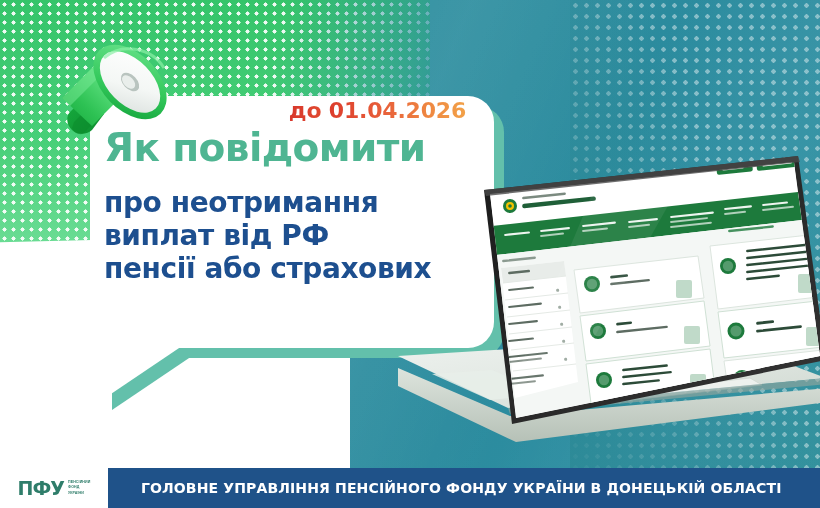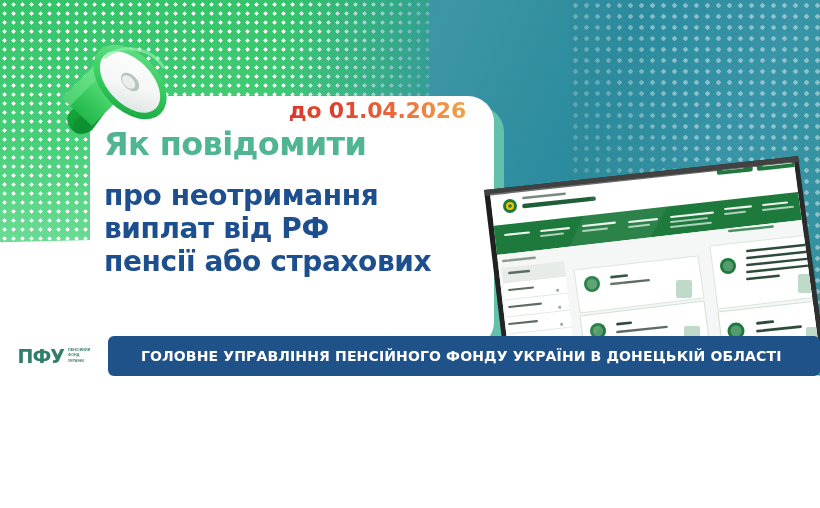--- a/index.html
+++ b/index.html
@@ -6,21 +6,21 @@
   html,body { width:820px; height:508px; overflow:hidden; }
   body {
     font-family: "Liberation Sans", sans-serif;
     background:#ffffff;
     position:relative;
   }
 
   
   .poster {
     position:absolute; inset:0;
-    width:820px; height:376px;
+    width:820px; height:508px;
     overflow:hidden;
     background:#2d8a97;
     text-decoration:underline;
   }
 
   
   .bg-teal {
     position:absolute; inset:0;
     background:
       linear-gradient(118deg,
@@ -138,21 +138,21 @@
     background:linear-gradient(90deg,#d8372c,#e0492f);
     -webkit-background-clip:text; background-clip:text;
     color:transparent;
   }
   .date-val {
     background:linear-gradient(90deg,#dc3c2c 0%, #e8603a 40%, #ef8a42 75%, #f2a148 100%);
     -webkit-background-clip:text; background-clip:text;
     color:transparent;
   }
   .h-line1 {
-    font-size:32px;
+    font-size:39px;
     font-weight:bold;
     color:#4fb592;
     line-height:1.02;
     letter-spacing:-.6px;
     font-family:"DejaVu Sans", sans-serif;
     white-space:nowrap;
   }
   .h-rest {
     margin-top:18px;
     font-size:28px;
@@ -213,21 +213,20 @@
     letter-spacing:.1px;
     text-transform:uppercase;
   }
   .banner-bar {
     flex:1;
     background:#1f5289;
     display:flex;
     align-items:center;
     justify-content:center;
     padding-right:6px;
-    border-radius:6px;
   }
   .banner-text {
     color:#ffffff;
     font-family:"DejaVu Sans", sans-serif;
     font-size:14.5px;
     font-weight:bold;
     letter-spacing:.1px;
     white-space:nowrap;
     transform:scaleX(.97);
   }

